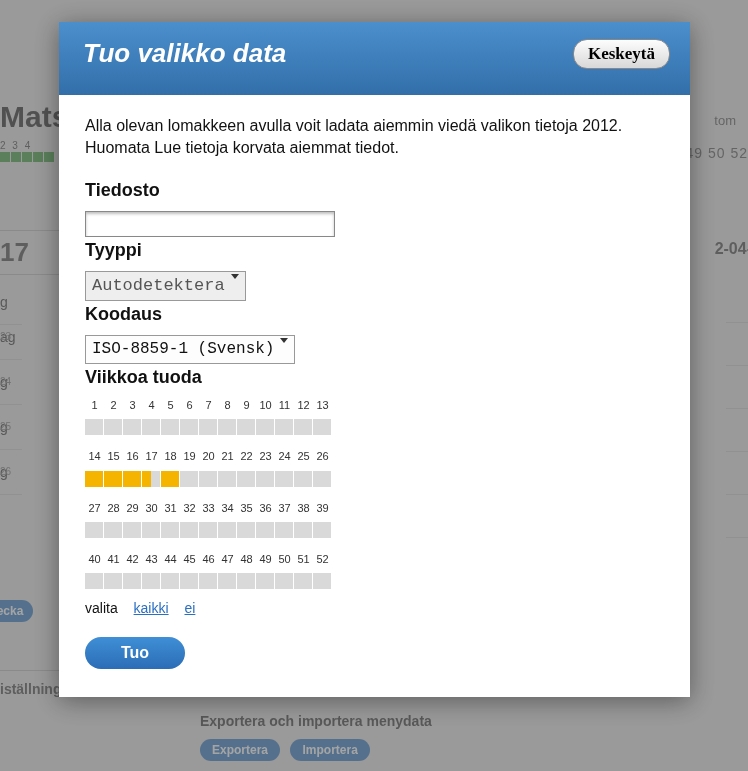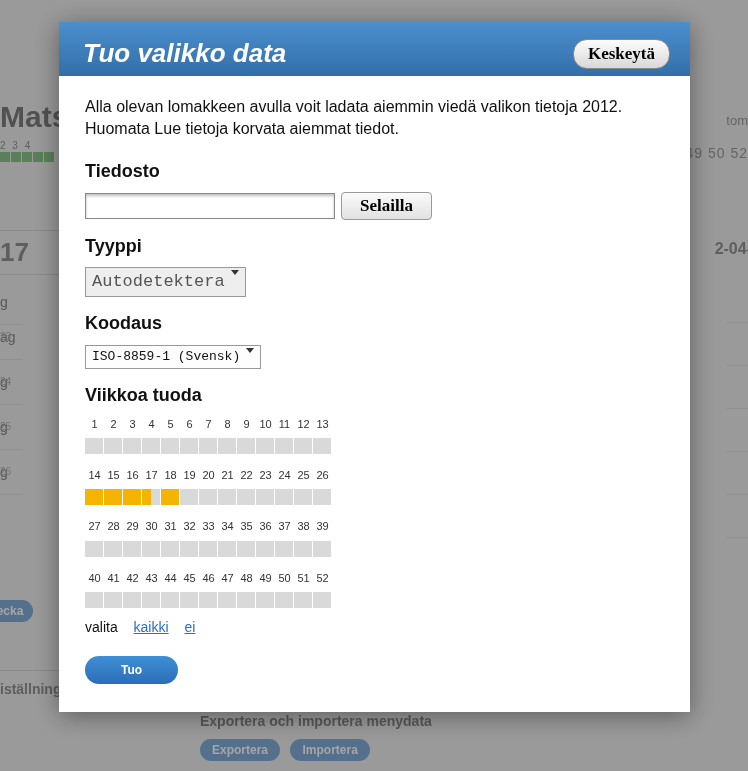--- a/index.html
+++ b/index.html
@@ -22,21 +22,21 @@
   .bg-title { position:absolute; left:0; top:100px; font-size:30px; font-weight:bold; color:#222;}
   .bg-row { position:absolute; left:0; top:140px; font-size:10px; letter-spacing:2px;}
   .bg-squares { position:absolute; left:0; top:152px; display:flex; gap:1px;}
   .bg-squares span{ width:10px; height:10px; background:#3a9b3a; display:inline-block;}
   .bg-17 { position:absolute; left:0; top:230px; font-size:26px; font-weight:bold; border-top:1px solid #bbb; border-bottom:1px solid #bbb; width:60px; padding:6px 0;}
   .bg-side { position:absolute; left:0; top:280px; font-size:14px; line-height:44px; color:#333;}
   .bg-side div{border-bottom:1px solid #ccc; padding-right:6px;}
   .bg-side small{ display:block; font-size:10px; color:#777; line-height:10px; margin-top:-28px; margin-bottom:18px;}
   .bg-pill { position:absolute; left:-30px; top:600px; background:#2a75c0; color:#fff; font-size:12px; padding:4px 10px; border-radius:12px; font-weight:bold;}
   .bg-settings { position:absolute; left:0; top:670px; font-size:14px; font-weight:bold; border-top:1px solid #bbb; padding-top:10px;}
-  .bg-tom { position:absolute; right:0; top:113px; font-size:13px; color:#555;}
+  .bg-tom { position:absolute; right:12px; top:113px; font-size:13px; color:#555;}
   .bg-nums { position:absolute; right:0; top:145px; font-size:14px; letter-spacing:1px; color:#555;}
   .bg-date { position:absolute; right:-4px; top:240px; font-size:16px; font-weight:bold;}
   .bg-lines { position:absolute; right:0; top:280px; width:22px;}
   .bg-lines div{height:43px; border-bottom:1px solid #ccc;}
   .bg-bottom-banner { position:absolute; left:200px; right:12px; bottom:10px; }
   .bg-bottom-banner h4{ font-size:14px; color:#333; margin-bottom:10px;}
   .bg-btn { background:#2a75c0; color:#fff; font-size:12px; padding:4px 12px; border-radius:12px; font-weight:bold; display:inline-block; margin-right:6px;}
 
   
   .overlay {
@@ -46,21 +46,21 @@
   .modal {
     position:absolute;
     left:59px; top:22px;
     width:631px;
     background:#fff;
     box-shadow: 0 4px 24px rgba(0,0,0,0.4);
   }
   .modal-header {
     background: linear-gradient(#4b8fcd, #326fa9);
     color:#fff;
-    padding:16px 20px 7px 24px;
+    padding:16px 20px 26px 24px;
     display:flex;
     align-items:center;
     justify-content:space-between;
   }
   .modal-title {
     font-size:26px;
     font-weight:bold;
     font-style:italic;
   }
   .cancel-btn {
@@ -76,21 +76,21 @@
   .modal-body {
     padding:20px 38px 28px 26px;
     color:#111;
     font-size:16px;
     line-height:1.4;
   }
   .intro { margin-bottom:18px; }
   .field-label {
     font-size:18px;
     font-weight:bold;
-    margin-top:14px;
+    margin-top:1px;
     margin-bottom:8px;
   }
   .file-row { display:flex; gap:6px; align-items:center; }
   .file-input-fake {
     width:250px; height:26px;
     border:1px solid #888;
     background:#fff;
     box-shadow: inset 0 2px 3px rgba(0,0,0,0.25);
   }
   .browse-btn {
@@ -108,21 +108,21 @@
     background:#eee;
     padding:2px 6px;
     font-family: 'Courier New', monospace;
     font-size:17px;
     color:#555;
     display:inline-flex;
     align-items:flex-start;
     gap:4px;
     cursor:pointer;
   }
-  .select.second { font-size:13px; color:#111; background:#fdfdfd;}
+  .select.second { font-size:16px; color:#111; background:#fdfdfd;}
   .select .caret {
     width:0; height:0;
     border-left:4px solid transparent;
     border-right:4px solid transparent;
     border-top:5px solid #333;
     margin-left:2px;
   }
 
   .weeks-grid {
     margin-top:6px;
@@ -149,21 +149,21 @@
   .select-line { font-size:14px; margin-top:2px;}
   .select-line a { color:#2a6fc2; text-decoration:underline; cursor:pointer; margin-left:12px;}
 
   .submit-btn {
     margin-top:18px;
     background: linear-gradient(#3f8fd6, #2b6db6);
     color:#fff;
     border:none;
     border-radius:16px;
     padding:7px 36px;
-    font-size:12px;
+    font-size:16px;
     font-weight:bold;
     cursor:pointer;
   }
 </style>
 </head>
 <body>
 
 <div class="bg-page">
   <div class="bg-title">Matse</div>
   <div class="bg-row">2 3 4</div>
@@ -213,21 +213,20 @@
   <div class="modal-header">
     <div class="modal-title">Tuo valikko data</div>
     <button class="cancel-btn">Keskeytä</button>
   </div>
   <div class="modal-body">
     <p class="intro">Alla olevan lomakkeen avulla voit ladata aiemmin viedä valikon tietoja 2012. Huomata Lue tietoja korvata aiemmat tiedot.</p>
 
     <div class="field-label">Tiedosto</div>
     <div class="file-row">
       <div class="file-input-fake"></div>
-      <button class="browse-btn">Selailla</button>
     </div>
 
     <div class="field-label">Tyyppi</div>
     <div class="select">
       <span>Autodetektera</span>
       <span class="caret"></span>
     </div>
 
     <div class="field-label">Koodaus</div>
     <div class="select second">

